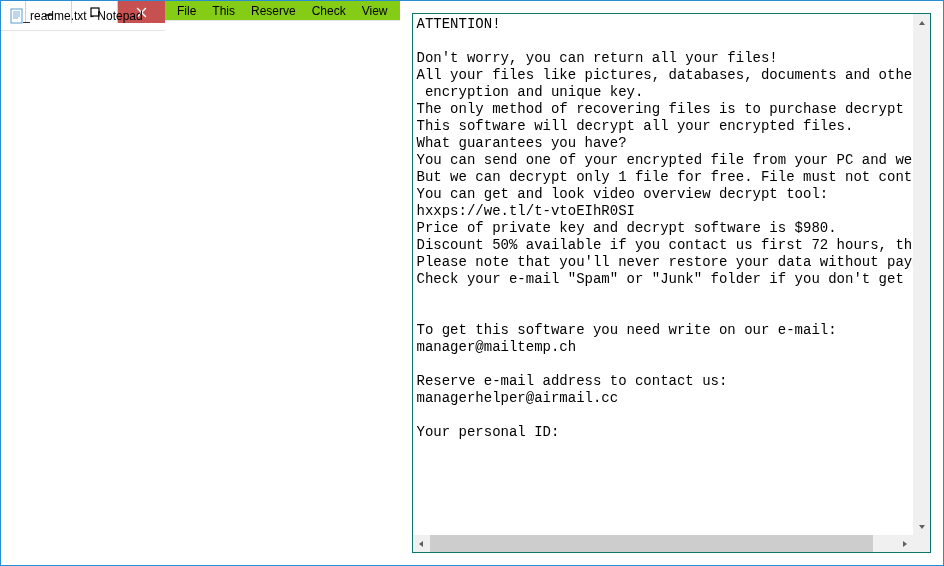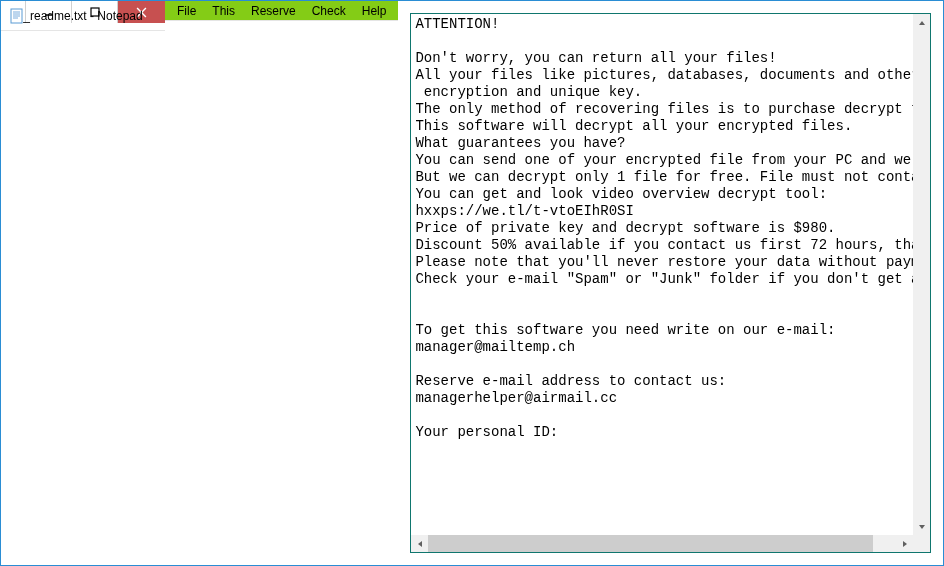--- a/index.html
+++ b/index.html
@@ -197,21 +197,21 @@
           </svg>
       </div>
     </div>
   </div>
 
   <div class="menubar">
     <div class="menu-item">File</div>
     <div class="menu-item">This</div>
     <div class="menu-item">Reserve</div>
     <div class="menu-item">Check</div>
-    <div class="menu-item">Help</div>
+    <div class="menu-item">View</div>
   </div>
 
   <div class="content-wrapper">
     <div class="text-area">ATTENTION!
 
 Don't worry, you can return all your files!
 All your files like pictures, databases, documents and other important are encrypted with strongest
  encryption and unique key.
 The only method of recovering files is to purchase decrypt tool and unique key for you.
 This software will decrypt all your encrypted files.

